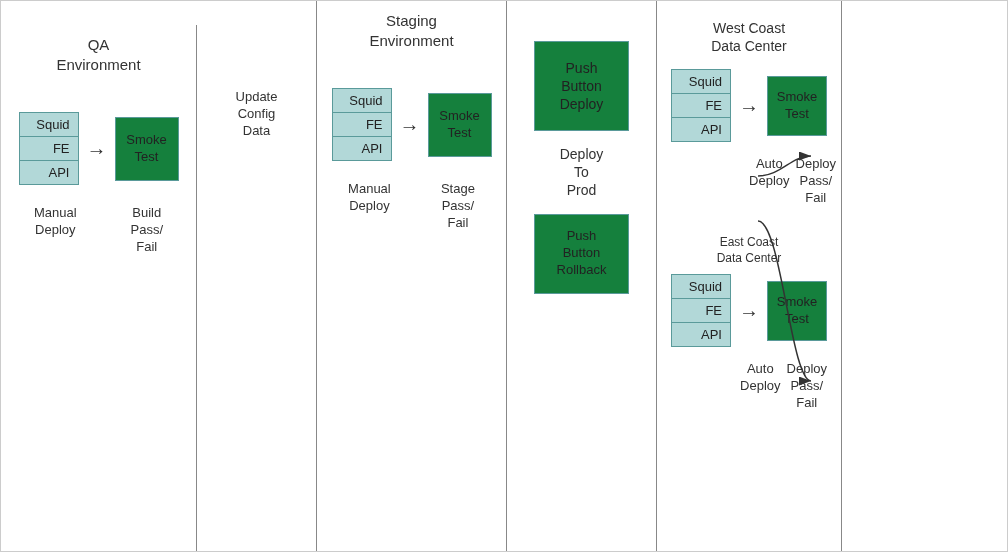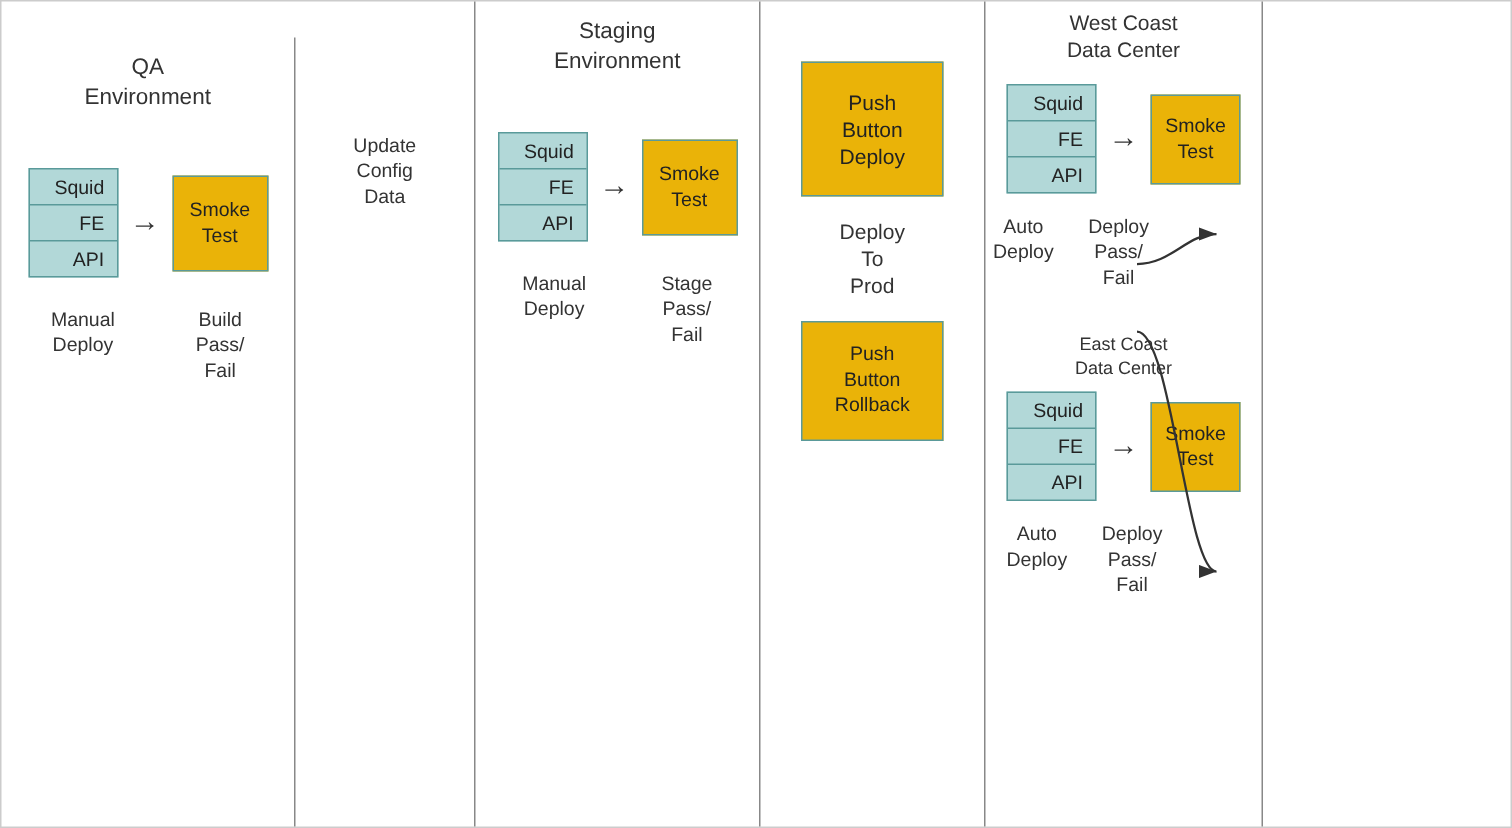--- a/index.html
+++ b/index.html
@@ -28,21 +28,21 @@
       padding: 10px 5px;
     }
     .section-title {
       text-align: center;
       font-size: 15px;
       color: #333;
       margin-bottom: 8px;
       line-height: 1.3;
     }
     .box {
-      background: #eab308;
+      background: #15803d;
       border: 1.5px solid #5a9a9a;
       text-align: center;
       font-size: 13px;
       color: #222;
       line-height: 1.3;
       display: flex;
       align-items: center;
       justify-content: center;
       padding: 4px 6px;
     }
@@ -132,24 +132,24 @@
     .dc-top {
       display: flex;
       flex-direction: row;
       align-items: center;
       gap: 6px;
       margin-top: 8px;
     }
     .dc-labels {
       display: flex;
       flex-direction: row;
-      gap: 23px;
+      gap: 6px;
       margin-top: 8px;
       width: 100%;
-      justify-content: flex-start;
+      justify-content: flex-end;
     }
     .east-title-area {
       margin-top: 20px;
     }
   </style>
 </head>
 <body>
 
 <div class="diagram">
 
@@ -212,21 +212,21 @@
 Deploy</div>
       <div class="label" style="white-space:pre-line;font-size:14px;margin-top:4px;">Deploy
 To
 Prod</div>
       <div class="box" style="width:95px;height:80px;white-space:pre-line;font-size:13px;margin-top:4px;">Push
 Button
 Rollback</div>
     </div>
   </div>
 
-  <div class="section sec-west" style="justify-content:flex-start;padding-top:5px;">
+  <div class="section sec-west" style="justify-content:flex-start;padding-top:18px;">
     <div class="section-title" style="white-space:pre-line;font-size:14px;">West Coast
 Data Center</div>
     <div class="dc-top" style="margin-top:6px;">
       <div class="stack-box" style="width:60px;">
         <div class="stack-row">Squid</div>
         <div class="stack-row">FE</div>
         <div class="stack-row">API</div>
       </div>
       <div class="arrow-right">→</div>
       <div class="box" style="width:60px;height:60px;white-space:pre-line;font-size:13px;">Smoke

